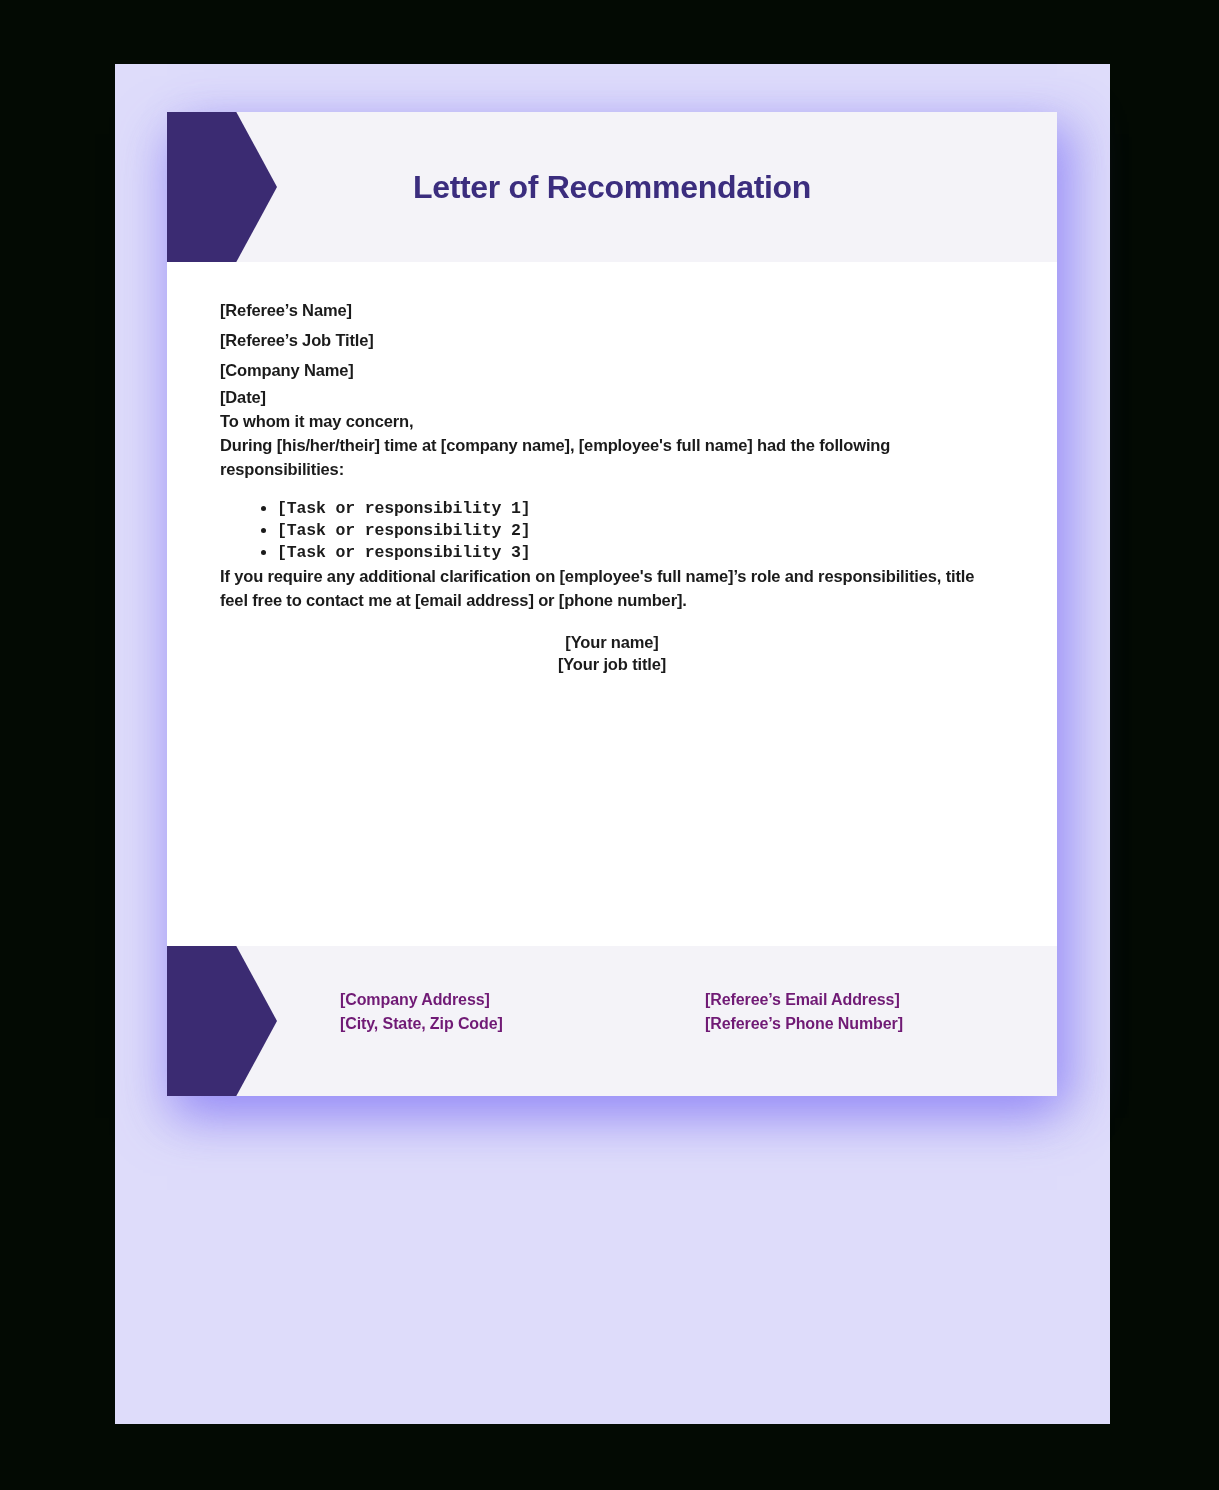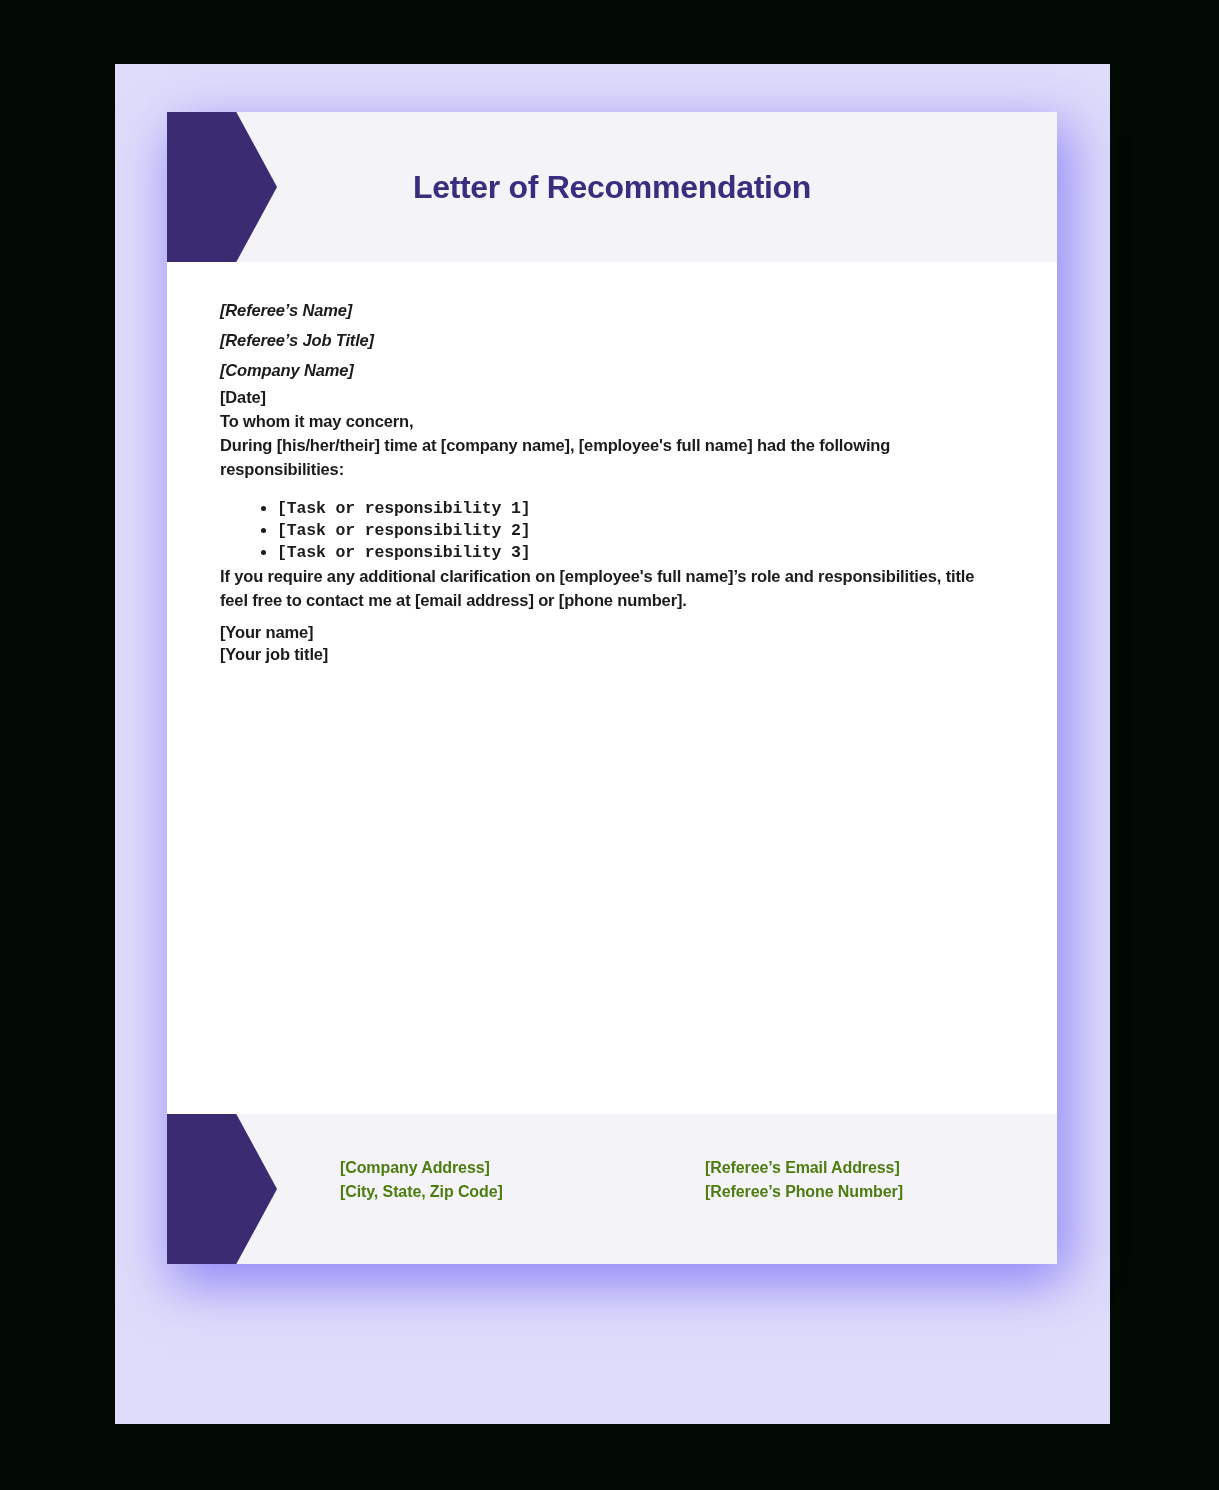--- a/index.html
+++ b/index.html
@@ -21,21 +21,21 @@
     top: 64px;
     width: 995px;
     height: 1360px;
     background: #dedcfa;
   }
   .page {
     position: absolute;
     left: 52px;
     top: 48px;
     width: 890px;
-    height: 1152px;
+    height: 984px;
     background: #ffffff;
     box-shadow: 0 22px 48px rgba(118, 104, 246, 0.55),
                 22px 10px 44px rgba(118, 104, 246, 0.35);
   }
   .band {
     position: absolute;
     left: 0;
     width: 100%;
     height: 150px;
     background: #f4f3f8;
@@ -64,41 +64,41 @@
     left: 53px;
     right: 53px;
     padding-top: 33px;
     font-size: 16.5px;
     line-height: 24px;
     font-weight: 600;
     letter-spacing: -0.15px;
     color: #1b1b1b;
   }
   .letter-body p { margin: 0; }
-  .addr p { line-height: 30px; font-style: italic; }
+  .addr p { line-height: 30px; }
   .date-line   { margin-top: 35px; }
   .salutation  { margin-top: 34px; }
   .para        { margin-top: 19px; }
   .resp-list {
     margin: 17px 0 0 0;
     padding-left: 57px;
     list-style: disc outside;
     font-family: Liberation Mono, monospace;
   }
   .resp-list li { line-height: 22px; }
   .closing   { margin-top: 15px; }
-  .signature { margin-top: 9px; }
+  .signature { margin-top: 19px; text-align: center; }
   .signature p { line-height: 22px; }
   .fcol {
     position: absolute;
     top: 42px;
     font-size: 16px;
     font-weight: 600;
     letter-spacing: -0.1px;
-    color: #4d7c0f;
+    color: #701a75;
   }
   .fcol p { margin: 0; line-height: 24px; }
   .fcol p + p { }
   .fcol-left  { left: 173px; }
   .fcol-right { left: 538px; }
 </style>
 </head>
 <body>
 
 <div class="stage">

